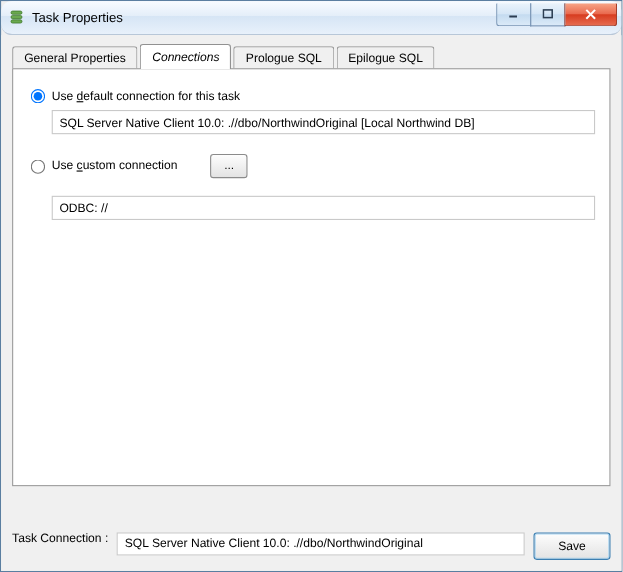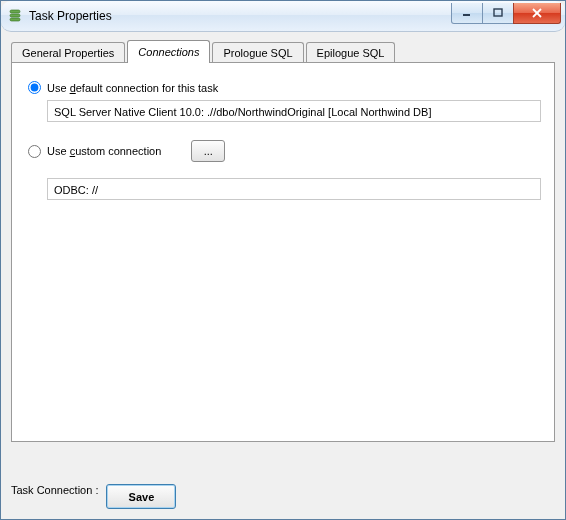--- a/index.html
+++ b/index.html
@@ -185,21 +185,20 @@
     background: linear-gradient(to bottom, #fdfdfd, #e3e3e3);
     font-size: 11px;
     display: flex;
     align-items: center;
     justify-content: center;
     cursor: default;
   }
   .btn.default {
     border: 1px solid #3c7fb1;
     box-shadow: inset 0 0 0 1px #a7d3f0;
-    font-weight: bold;
   }
 </style>
 </head>
 <body>
 
 <div class="window">
 
   <div class="titlebar">
     <span class="app-icon">
       <svg width="16" height="16" viewBox="0 0 16 16">
@@ -258,17 +257,18 @@
         <div class="browse-btn">...</div>
       </div>
 
       <div style="height:10px"></div>
       <div class="conn-box">ODBC: //</div>
 
     </div>
 
     <div class="bottom">
       <span class="bottom-label">Task Connection :</span>
+      <div class="bottom-field">SQL Server Native Client 10.0: .//dbo/NorthwindOriginal</div>
       <div class="btn default">Save</div>
     </div>
 
   </div>
 </div>
 
 </body></html>

